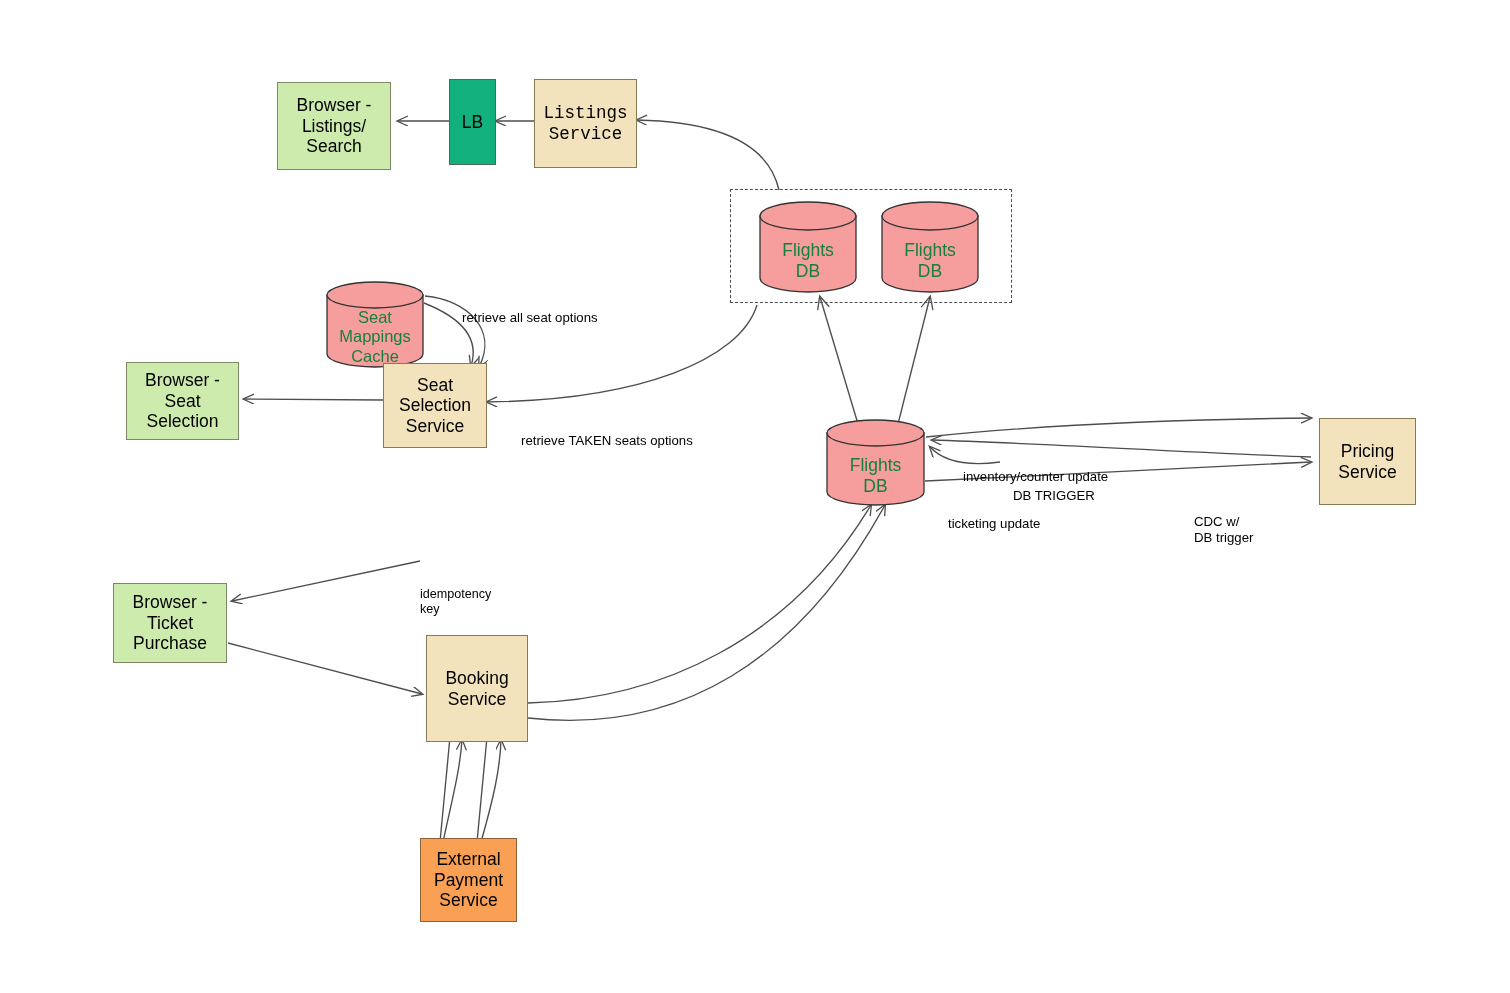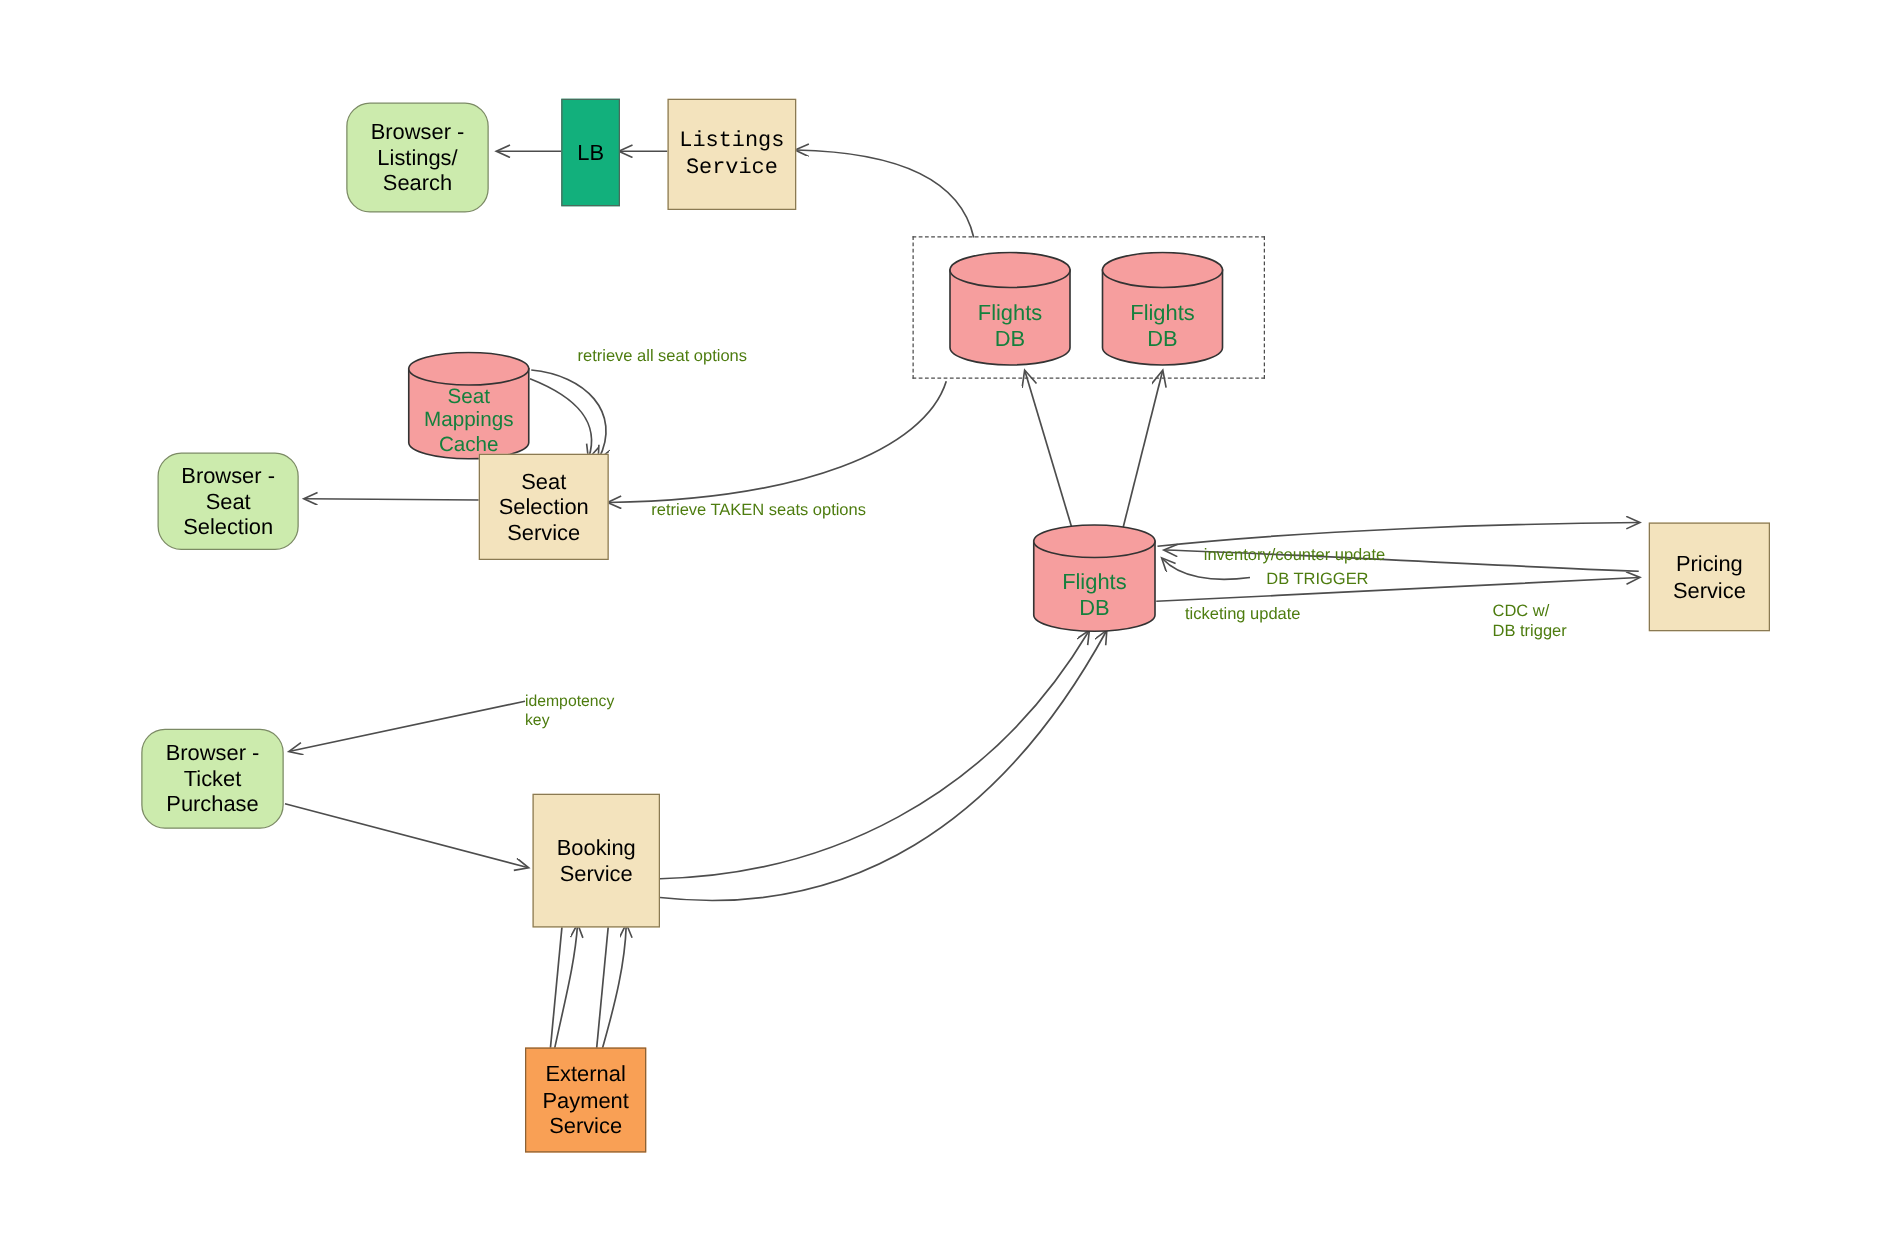--- a/index.html
+++ b/index.html
@@ -36,21 +36,20 @@
     color: #000000;
     white-space: pre-line;
   }
   .box {
     border: 1.3px solid #6b6b4a;
     box-shadow: none;
   }
   .box.green {
     background: #ccebad;
     border-color: #7b8a64;
-    border-radius: 19px;
   }
   .box.tan {
     background: #f3e3bd;
     border-color: #8a7a53;
   }
   .box.teal {
     background: #12b07c;
     border-color: #4a6b5c;
     text-align: center;
   }
@@ -77,23 +76,24 @@
     pointer-events: none;
   }
   .dashed-group {
     position: absolute;
     box-sizing: border-box;
     border: 1.6px dashed #4d4d4d;
     background: transparent;
   }
   .edge-label {
     position: absolute;
-    color: #4d7c0f;
+    color: #000000;
     white-space: pre-line;
     line-height: 1.22;
+    margin-top: 33px;
   }
   .fs-17 { font-size: 17.5px; }
   .fs-16 { font-size: 16.5px; }
   .fs-13 { font-size: 13.2px; }
   .fs-12 { font-size: 12.6px; }
 </style>
 </head>
 <body>
 
 <div id="canvas">

